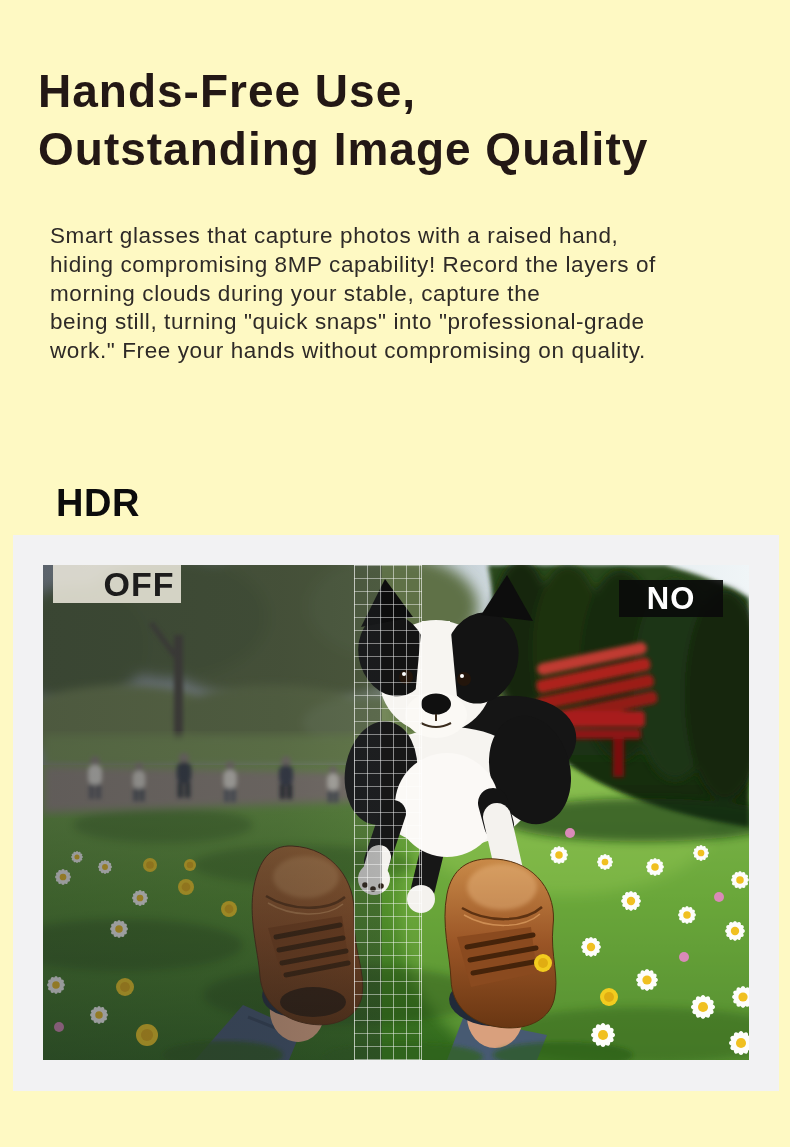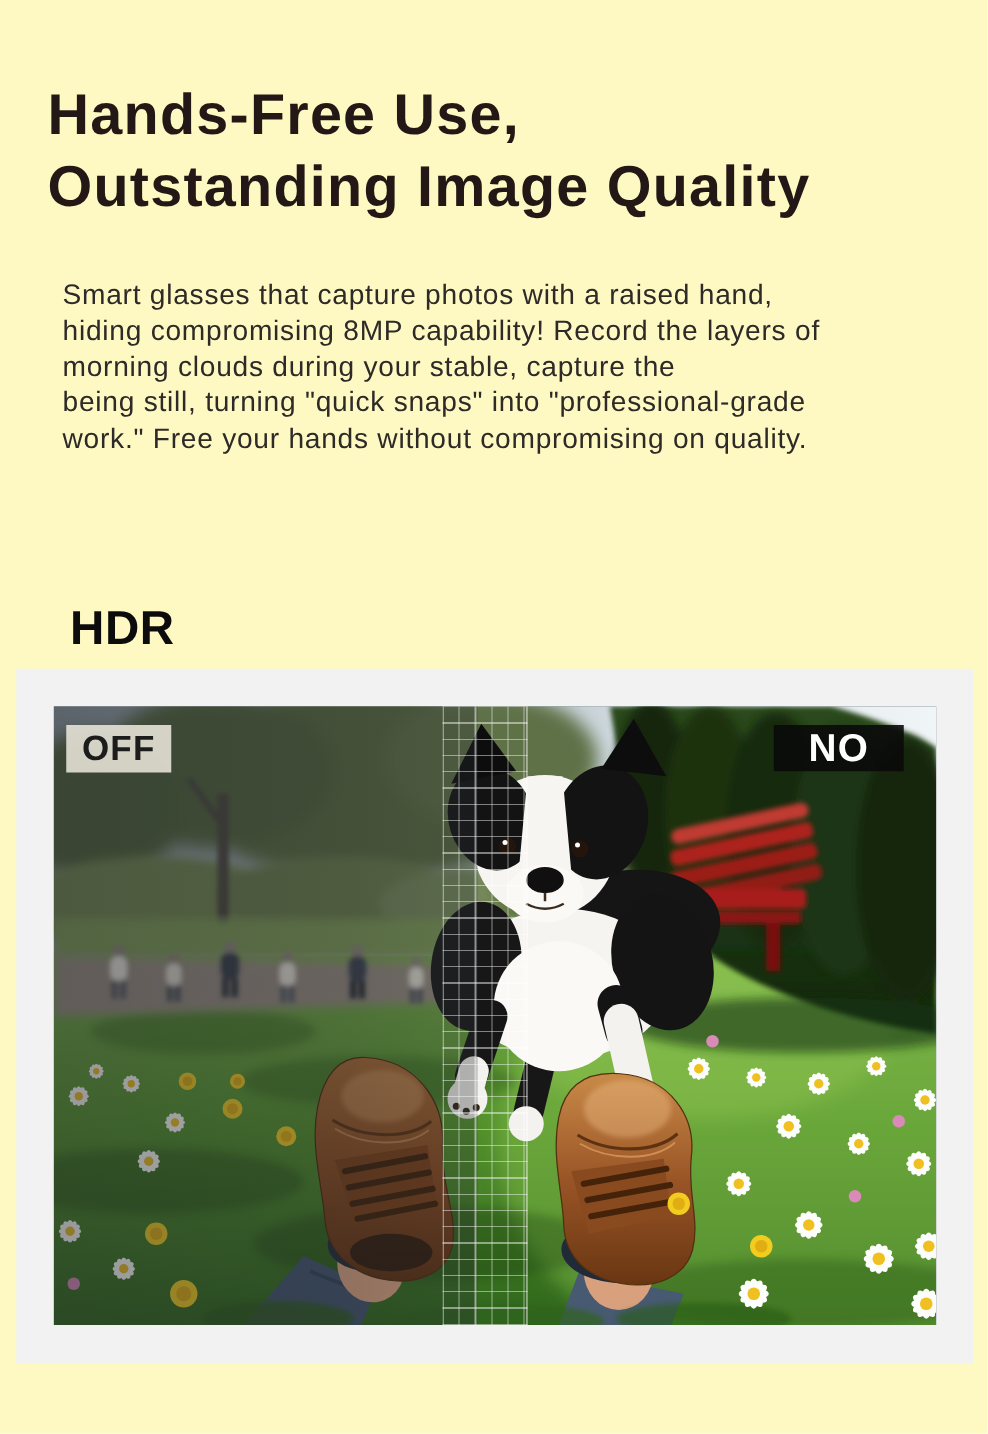--- a/index.html
+++ b/index.html
@@ -26,22 +26,22 @@
          background:linear-gradient(to right, rgba(36,40,45,.47), rgba(36,40,45,.40) 70%, rgba(40,44,49,.33));
          pointer-events:none;}
   .grid-overlay{position:absolute;left:44%;top:0;width:9.7%;height:100%;opacity:.92;
          background-image:
            repeating-linear-gradient(to right, rgba(255,255,255,.55) 0, rgba(255,255,255,.55) 1px, transparent 1px, transparent 13px),
            repeating-linear-gradient(to bottom, rgba(255,255,255,.50) 0, rgba(255,255,255,.50) 1px, transparent 1px, transparent 13px);
          box-shadow:inset 1px 0 0 rgba(255,255,255,.35), inset -1px 0 0 rgba(255,255,255,.65);
          pointer-events:none;}
   .badge{position:absolute;display:flex;align-items:center;justify-content:center;
          font-weight:700;letter-spacing:1px;}
-  .badge-off{left:10px;top:15px;width:84px;height:38px;font-size:28px;
-         background:rgba(233,230,217,.88);color:var(--off-badge-text,#1c1c1c);}
+  .badge-off{left:10px;top:0;width:84px;height:38px;font-size:34px;
+         background:rgba(233,230,217,.88);color:var(--off-badge-text,#1c1c1c);padding-left:44px;}
   .badge-no{right:26px;top:15px;width:104px;height:37px;font-size:31px;
          background:rgba(10,10,10,.9);color:var(--no-badge-text,#ffffff);}
 </style>
 </head>
 <body>
 
 <main class="page">
 
   <h1 class="title">
     <span class="t-line">Hands-Free Use,</span>

